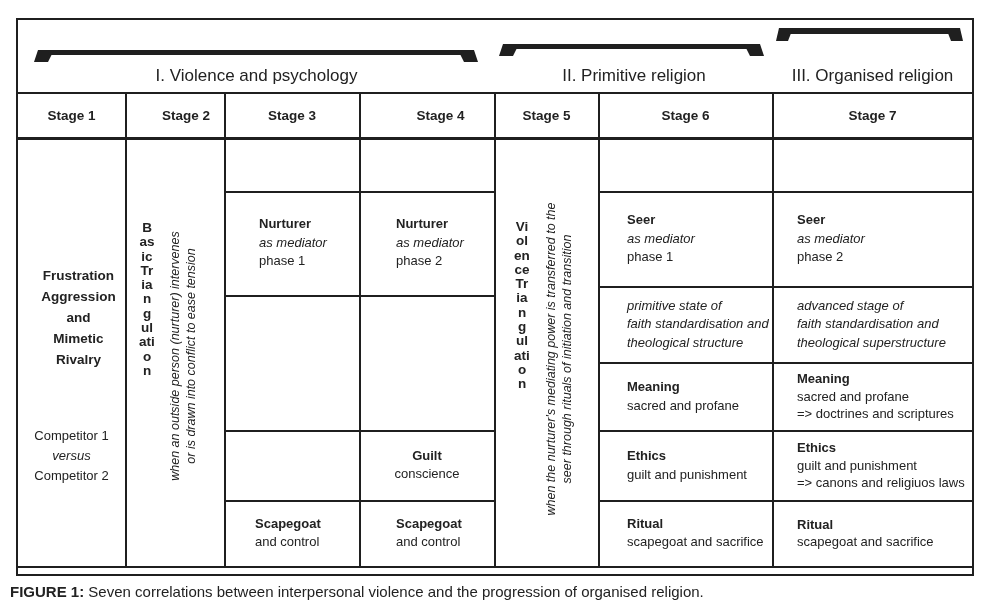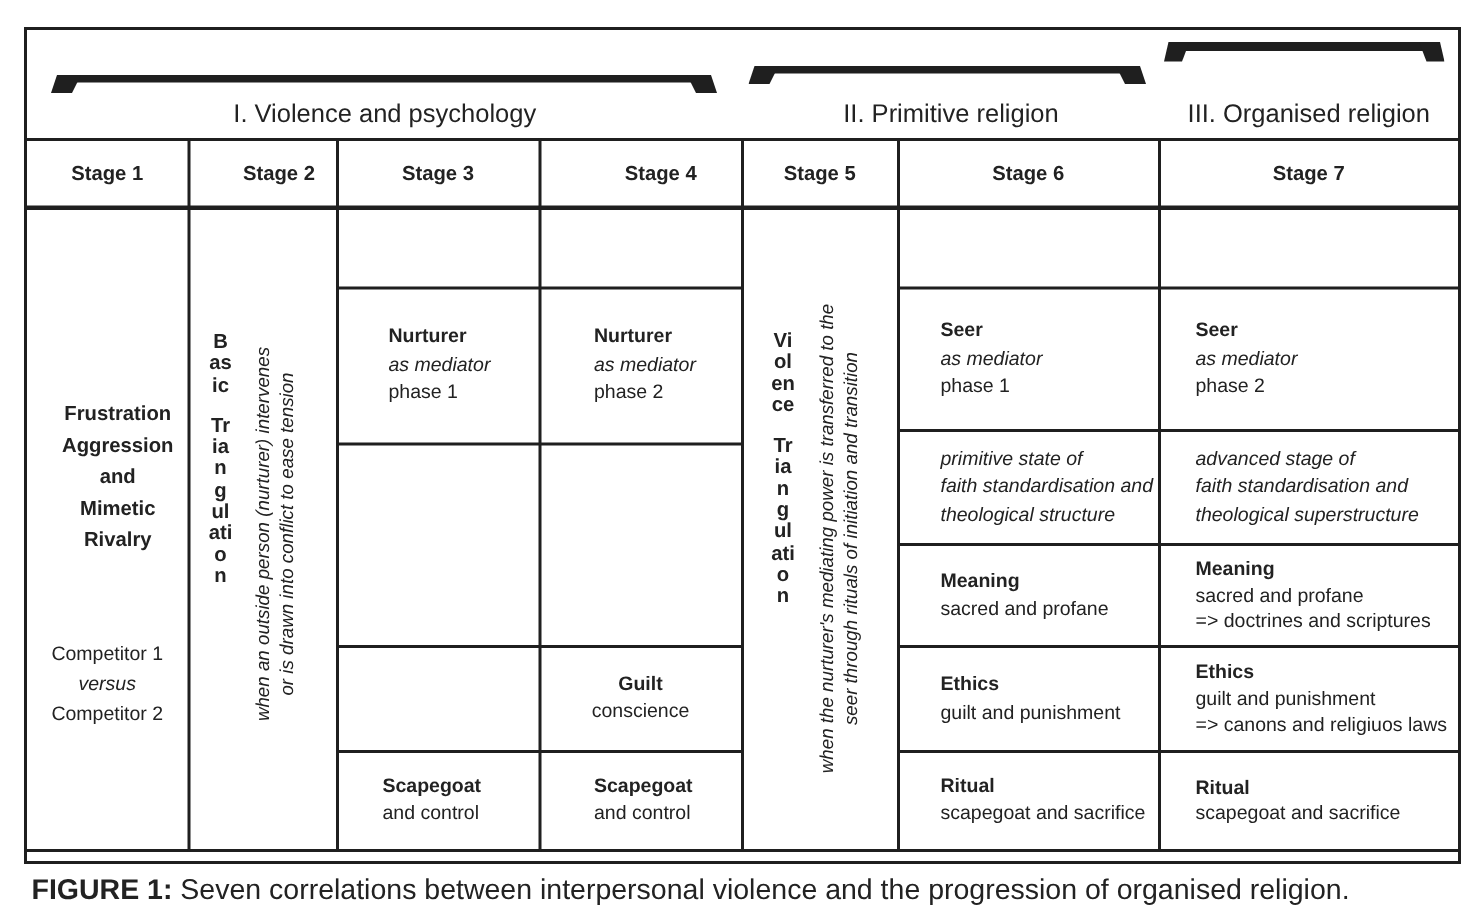--- a/index.html
+++ b/index.html
@@ -35,27 +35,27 @@
   .cell .i { font-style:italic; }
   .center-text { text-align:center; }
   .concept {
     font-weight:bold; font-size:13.5px; line-height:21px; text-align:center;
   }
   .competitors { font-size:13px; line-height:20px; text-align:center; }
   .vword {
     width:16px; word-break:break-all; text-align:center;
     font-weight:bold; font-size:13.5px; line-height:14.3px;
   }
-  .vword-stack { display:flex; flex-direction:column; align-items:center; gap:13px; }
+  .vword-stack { display:flex; flex-direction:column; align-items:center; }
   .rot-note {
     transform:rotate(-90deg); transform-origin:center;
     font-style:italic; font-size:12.5px; line-height:16px; text-align:center;
     white-space:nowrap;
   }
-  .caption { left:10px; top:583px; width:965px; font-size:19px;margin-left:11px; }
+  .caption { left:10px; top:583px; width:965px; font-size:15px; }
   .caption .lbl { font-weight:bold; }
 </style>
 </head>
 <body>
 
 <div class="abs outer-border"></div>
 
 <div class="abs bracket" style="left:34px; top:49px;">
   <svg width="444" height="14" viewBox="0 0 444 14">
     <rect x="12" y="1" width="420" height="5"></rect>

